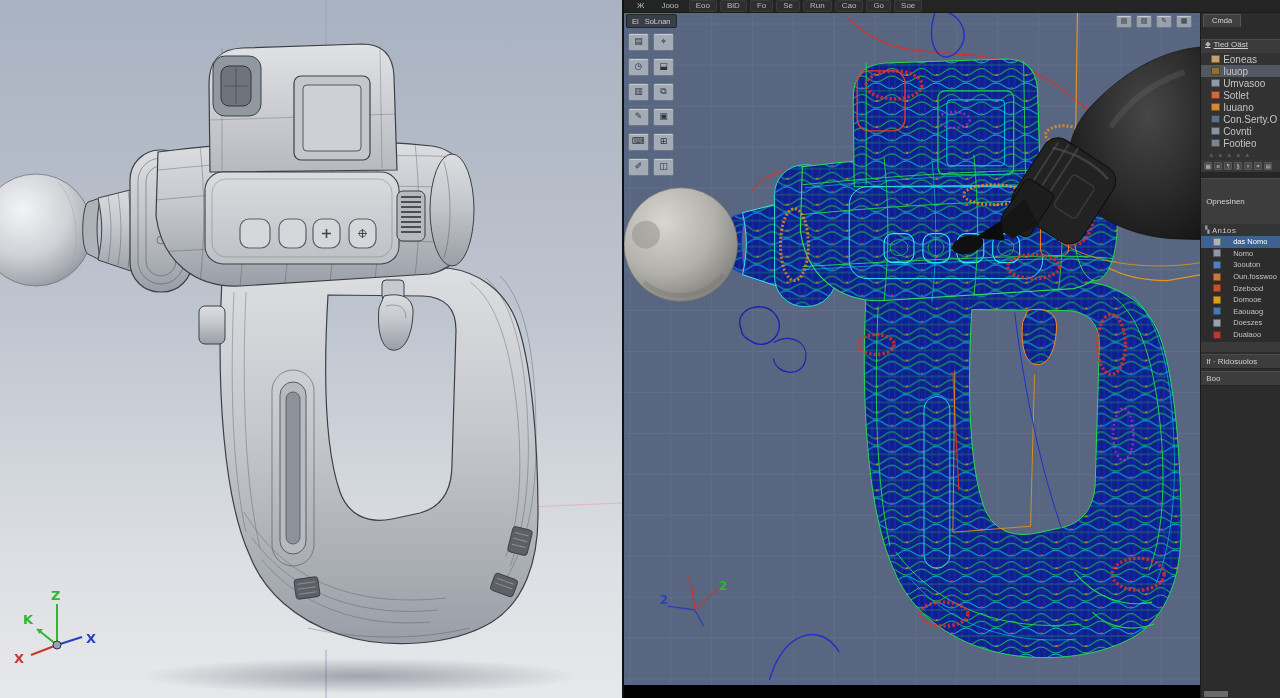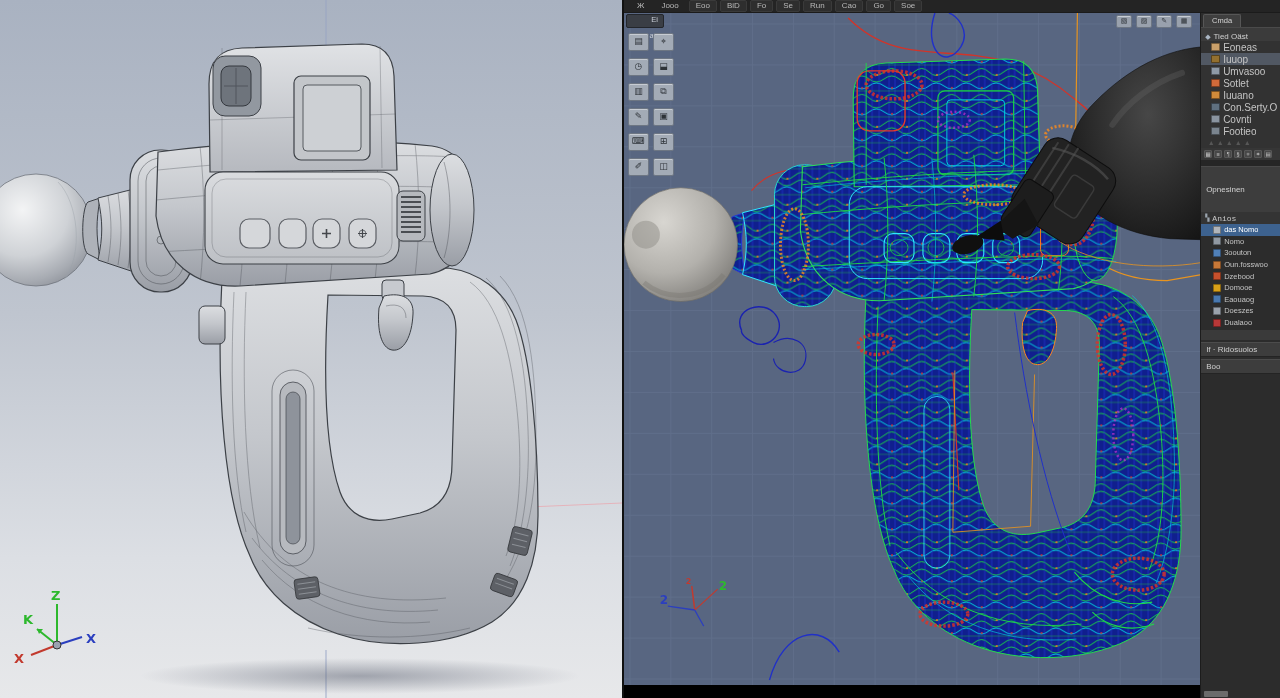--- a/index.html
+++ b/index.html
@@ -17,51 +17,51 @@
   .app-icon{width:8px;height:8px;background:#c23b2a;border-radius:1px;color:#f5d7b0;font-size:6px;line-height:8px;text-align:center;overflow:hidden;}
   .title-text{color:#cfcfcf;font-size:8.5px;white-space:nowrap;letter-spacing:.2px;}
   .menubar{height:13px;background:#242424;display:flex;align-items:center;gap:3px;padding:0 6px;flex:0 0 13px;border-bottom:1px solid #1b1b1b;box-sizing:border-box;}
   .menu-item{color:#b8b8b8;font-size:8px;padding:1px 6px;background:#2e2e2e;border:1px solid #3a3a3a;border-radius:2px;line-height:8px;}
   .menu-item.plain{background:transparent;border-color:transparent;}
   .workspace{flex:1;display:flex;min-height:0;}
   .viewport3d{width:577px;height:672px;position:relative;background:#586681;overflow:hidden;}
   .viewport3d > svg{position:absolute;left:0;top:0;}
 
   .vp-tab{position:absolute;left:2px;top:1px;height:12px;background:#3a3e45;border:1px solid #23262b;
-    border-radius:2px;display:flex;align-items:flex-end;gap:6px;padding:0 5px;z-index:5;flex-direction:column;}
+    border-radius:2px;display:flex;align-items:flex-end;gap:6px;padding:0 5px;z-index:5;}
   .vp-tab span{color:#c9ced6;font-size:7.5px;line-height:10px;}
 
   .left-tools{position:absolute;left:4px;top:20px;display:grid;grid-template-columns:19px 19px;gap:7px 6px;z-index:5;}
   .tool-btn{width:19px;height:16px;background:#a3abb6;border:1px solid #6d7683;border-radius:2px;
     color:#2e3338;font-size:9px;line-height:15px;text-align:center;box-shadow:inset 0 1px 0 #c7ccd3;}
   .vp-top-icons{position:absolute;right:8px;top:2px;display:flex;gap:4px;z-index:5;}
   .vp-top-icons .tool-btn{width:14px;height:11px;font-size:7px;line-height:10px;background:#99a1ad;}
 
   
   .sidebar{width:80px;background:#2c2c2c;border-left:1px solid #1c1c1c;display:flex;flex-direction:column;font-size:8px;color:#c4c4c4;box-sizing:border-box;}
   .sb-tab{width:36px;height:12px;background:#3f3f3f;border:1px solid #565656;border-bottom:none;border-radius:2px 2px 0 0;
-    color:#d5d5d5;font-size:7.5px;text-align:center;line-height:12px;margin:1px 0 0 2px;}
+    color:#d5d5d5;font-size:7.5px;text-align:center;line-height:12px;margin:1px 0 12px 2px;}
   .sb-panel{background:#323232;border-top:1px solid #4a4a4a;}
-  .sb-header{height:13px;background:#3b3b3b;display:flex;align-items:flex-end;gap:3px;padding:0 4px;color:#d0d0d0;}
+  .sb-header{height:13px;background:#3b3b3b;display:flex;align-items:flex-start;gap:3px;padding:0 4px;color:#d0d0d0;text-decoration:underline;}
   .sb-header .hicon{color:#aab6c4;font-size:7px;}
   .tree-row{height:12px;display:flex;align-items:center;gap:3px;padding-left:10px;}
   .tree-row.selected{background:#515863;}
   .tree-row .ticon{width:9px;height:8px;border-radius:1px;flex:0 0 9px;border:1px solid rgba(0,0,0,.4);box-sizing:border-box;}
   .tree-row .tlabel{font-size:10px;white-space:nowrap;overflow:hidden;}
   .ti0{background:#caa06a}.ti1{background:#93702f}.ti2{background:#8f9aa6}.ti3{background:#d06a3a}
   .ti4{background:#d08a3a}.ti5{background:#5f7staring0}.ti5{background:#5f7080}.ti6{background:#8a94a0}.ti7{background:#7a848e}
   .ghost-row{height:11px;display:flex;gap:5px;padding-left:8px;align-items:center;}
   .ghost-row span{color:#575757;font-size:8px;line-height:10px;}
   .mini-row{height:12px;display:flex;gap:2px;padding-left:3px;align-items:center;background:#363636;}
   .mini-btn{width:8px;height:8px;background:#474747;border:1px solid #585858;border-radius:1px;color:#c2c2c2;
     font-size:5.5px;line-height:7px;text-align:center;box-sizing:border-box;}
   .sb-gap{height:6px;background:#262626;}
   .ops-header{height:13px;background:#3d3d3d;border-top:1px solid #4a4a4a;display:flex;align-items:center;padding:16px 5px;color:#d2d2d2;}
   .ops-section{height:12px;display:flex;align-items:center;gap:3px;padding-left:4px;background:#343434;color:#c9c9c9;font-family:Liberation Mono, monospace;}
-  .ops-row{height:11.6px;display:flex;align-items:center;gap:3px;padding-left:12px;}
+  .ops-row{height:11.6px;display:flex;align-items:center;gap:12px;padding-left:12px;}
   .ops-row.selected{background:#3d628f;color:#fff;}
   .ops-row .oicon{width:8px;height:8px;border-radius:1px;flex:0 0 8px;border:1px solid rgba(0,0,0,.35);box-sizing:border-box;}
   .ops-row .olabel{font-size:7.5px;white-space:nowrap;overflow:hidden;}
   .oi0{background:#b0b4ba}.oi1{background:#9098a2}.oi2{background:#5080b8}.oi3{background:#c87838}
   .oi4{background:#c8502c}.oi5{background:#d8a018}.oi6{background:#4878b0}.oi7{background:#9aa2ac}.oi8{background:#b83838}
   .ops-empty{height:10px;background:#3a3a3a;margin-top:2px;}
   .sb-footerbar{height:13px;background:#3d3d3d;border-top:1px solid #4c4c4c;border-bottom:1px solid #242424;
     display:flex;align-items:center;padding:0 5px;color:#cfcfcf;margin-top:2px;}
   .sb-fill{flex:1;background:#2c2c2c;}
   .sb-grip{height:9px;display:flex;align-items:center;}

